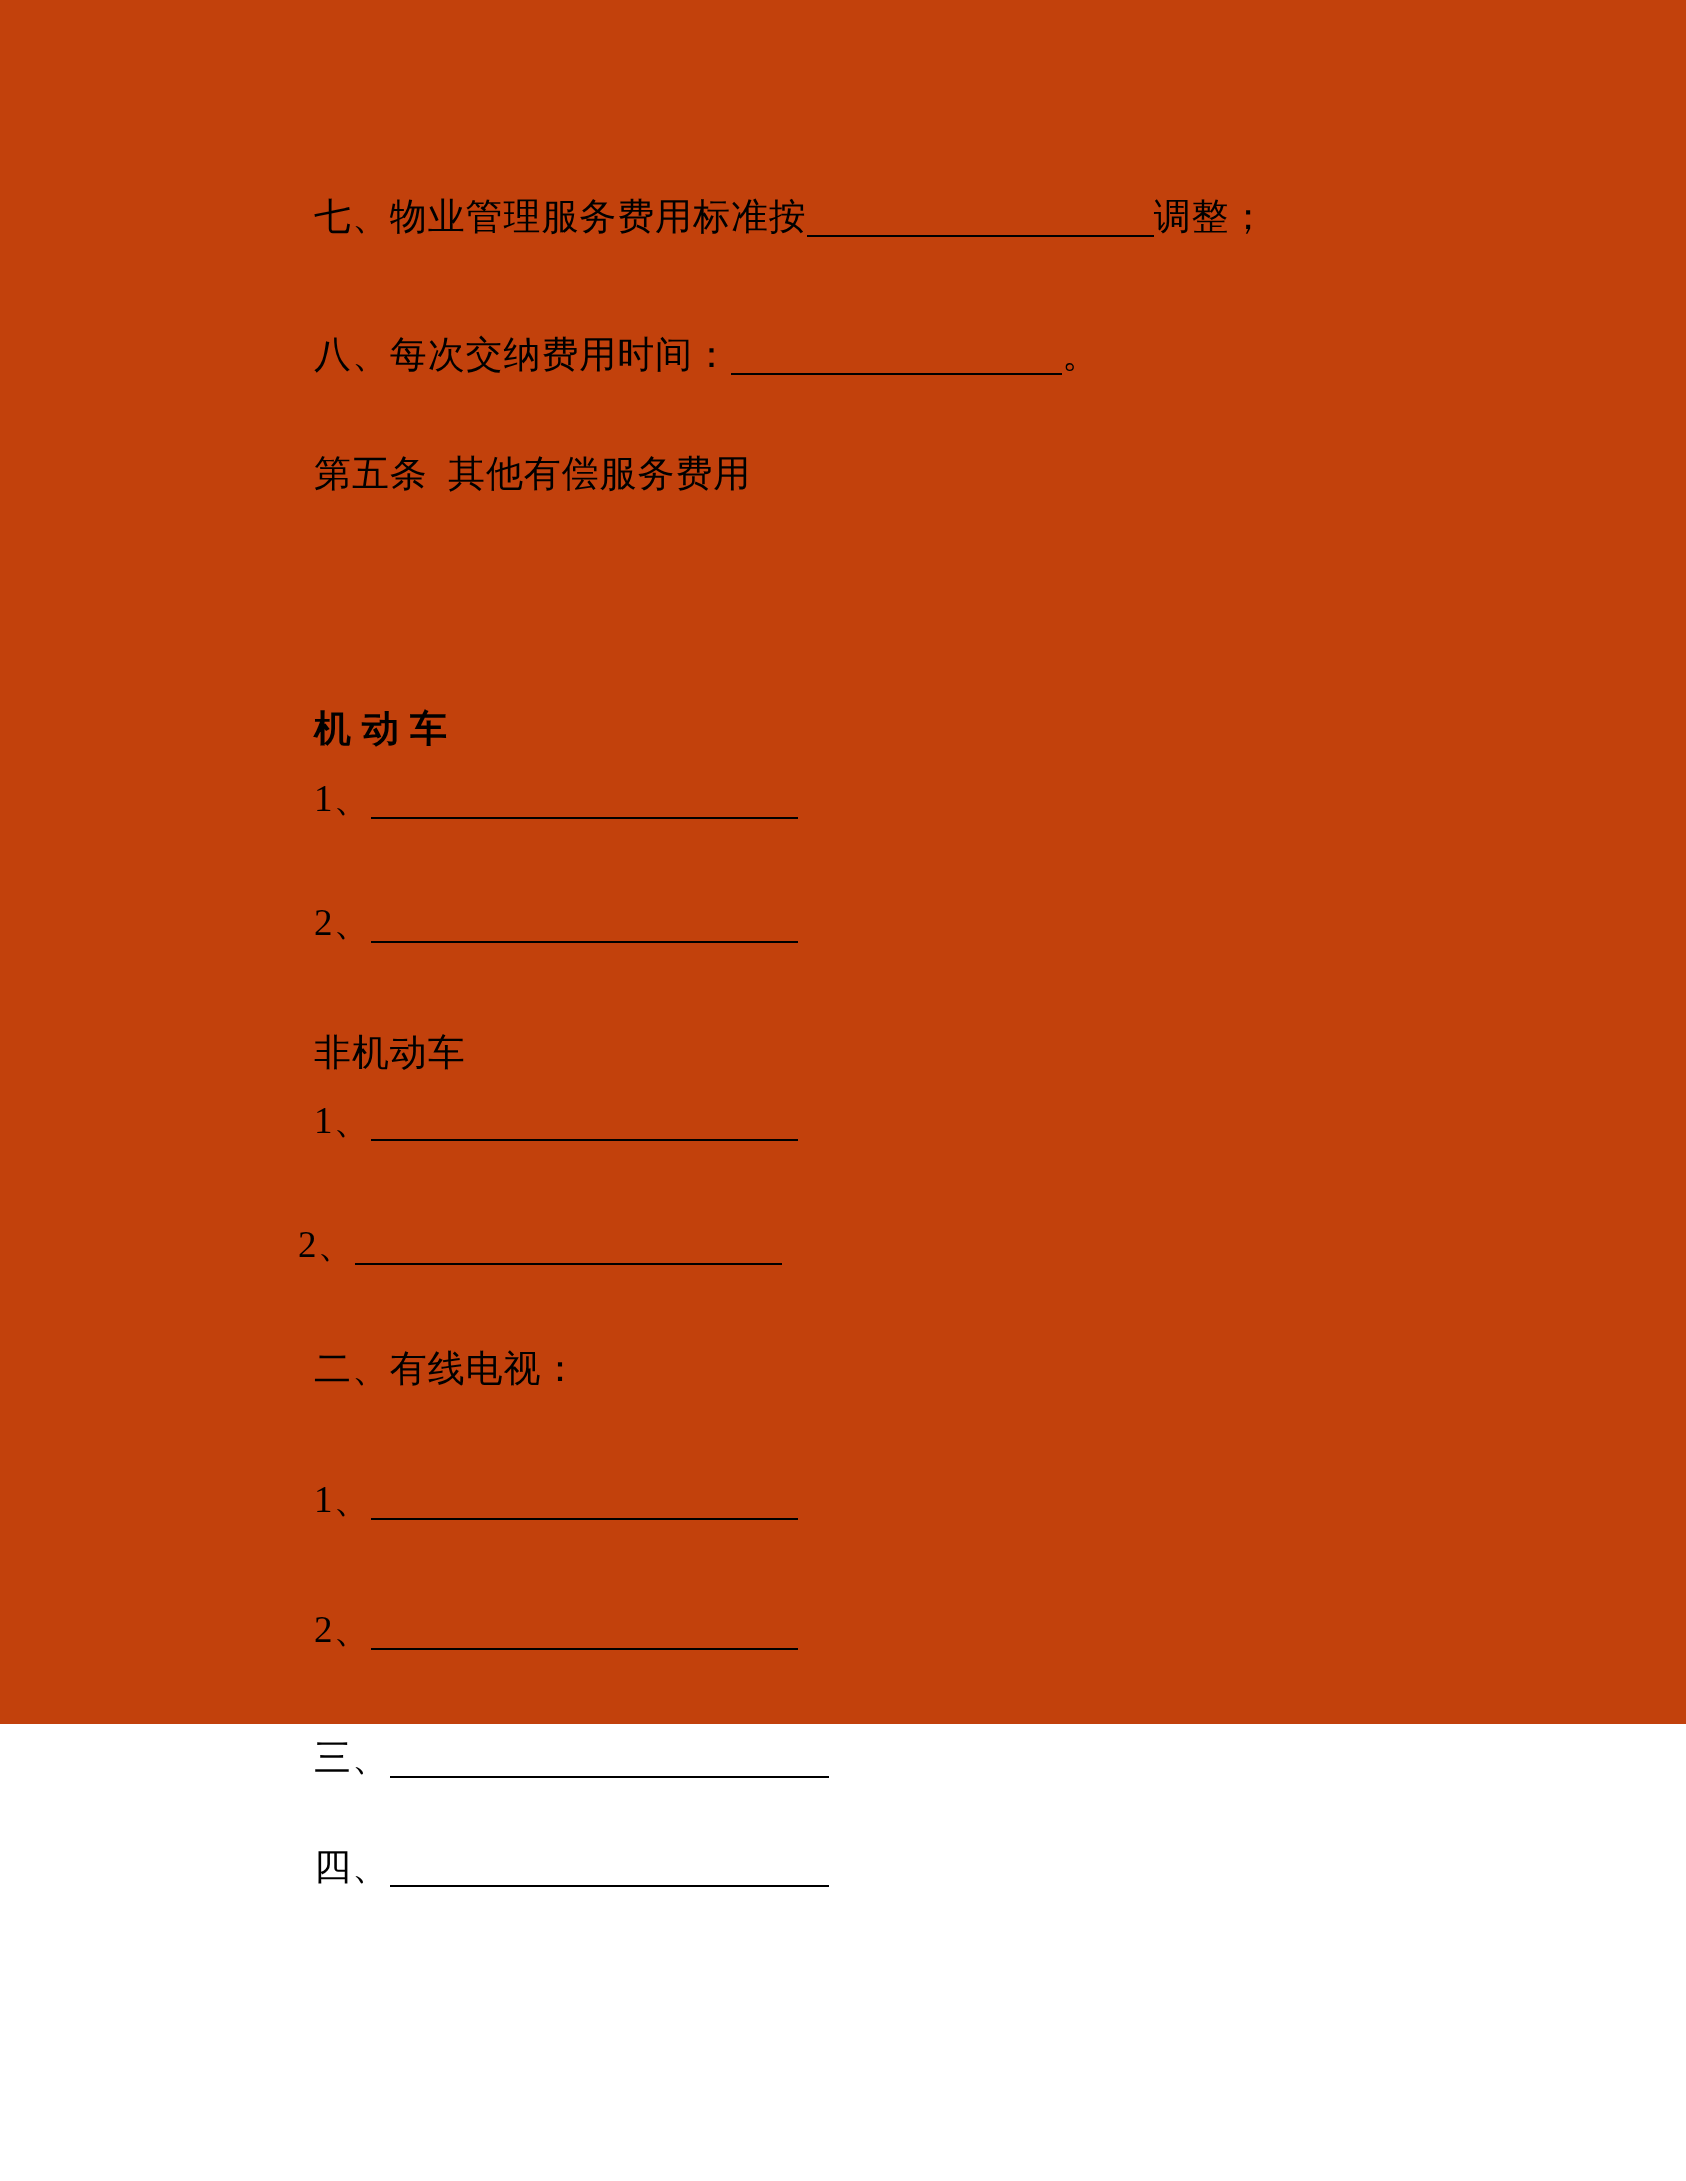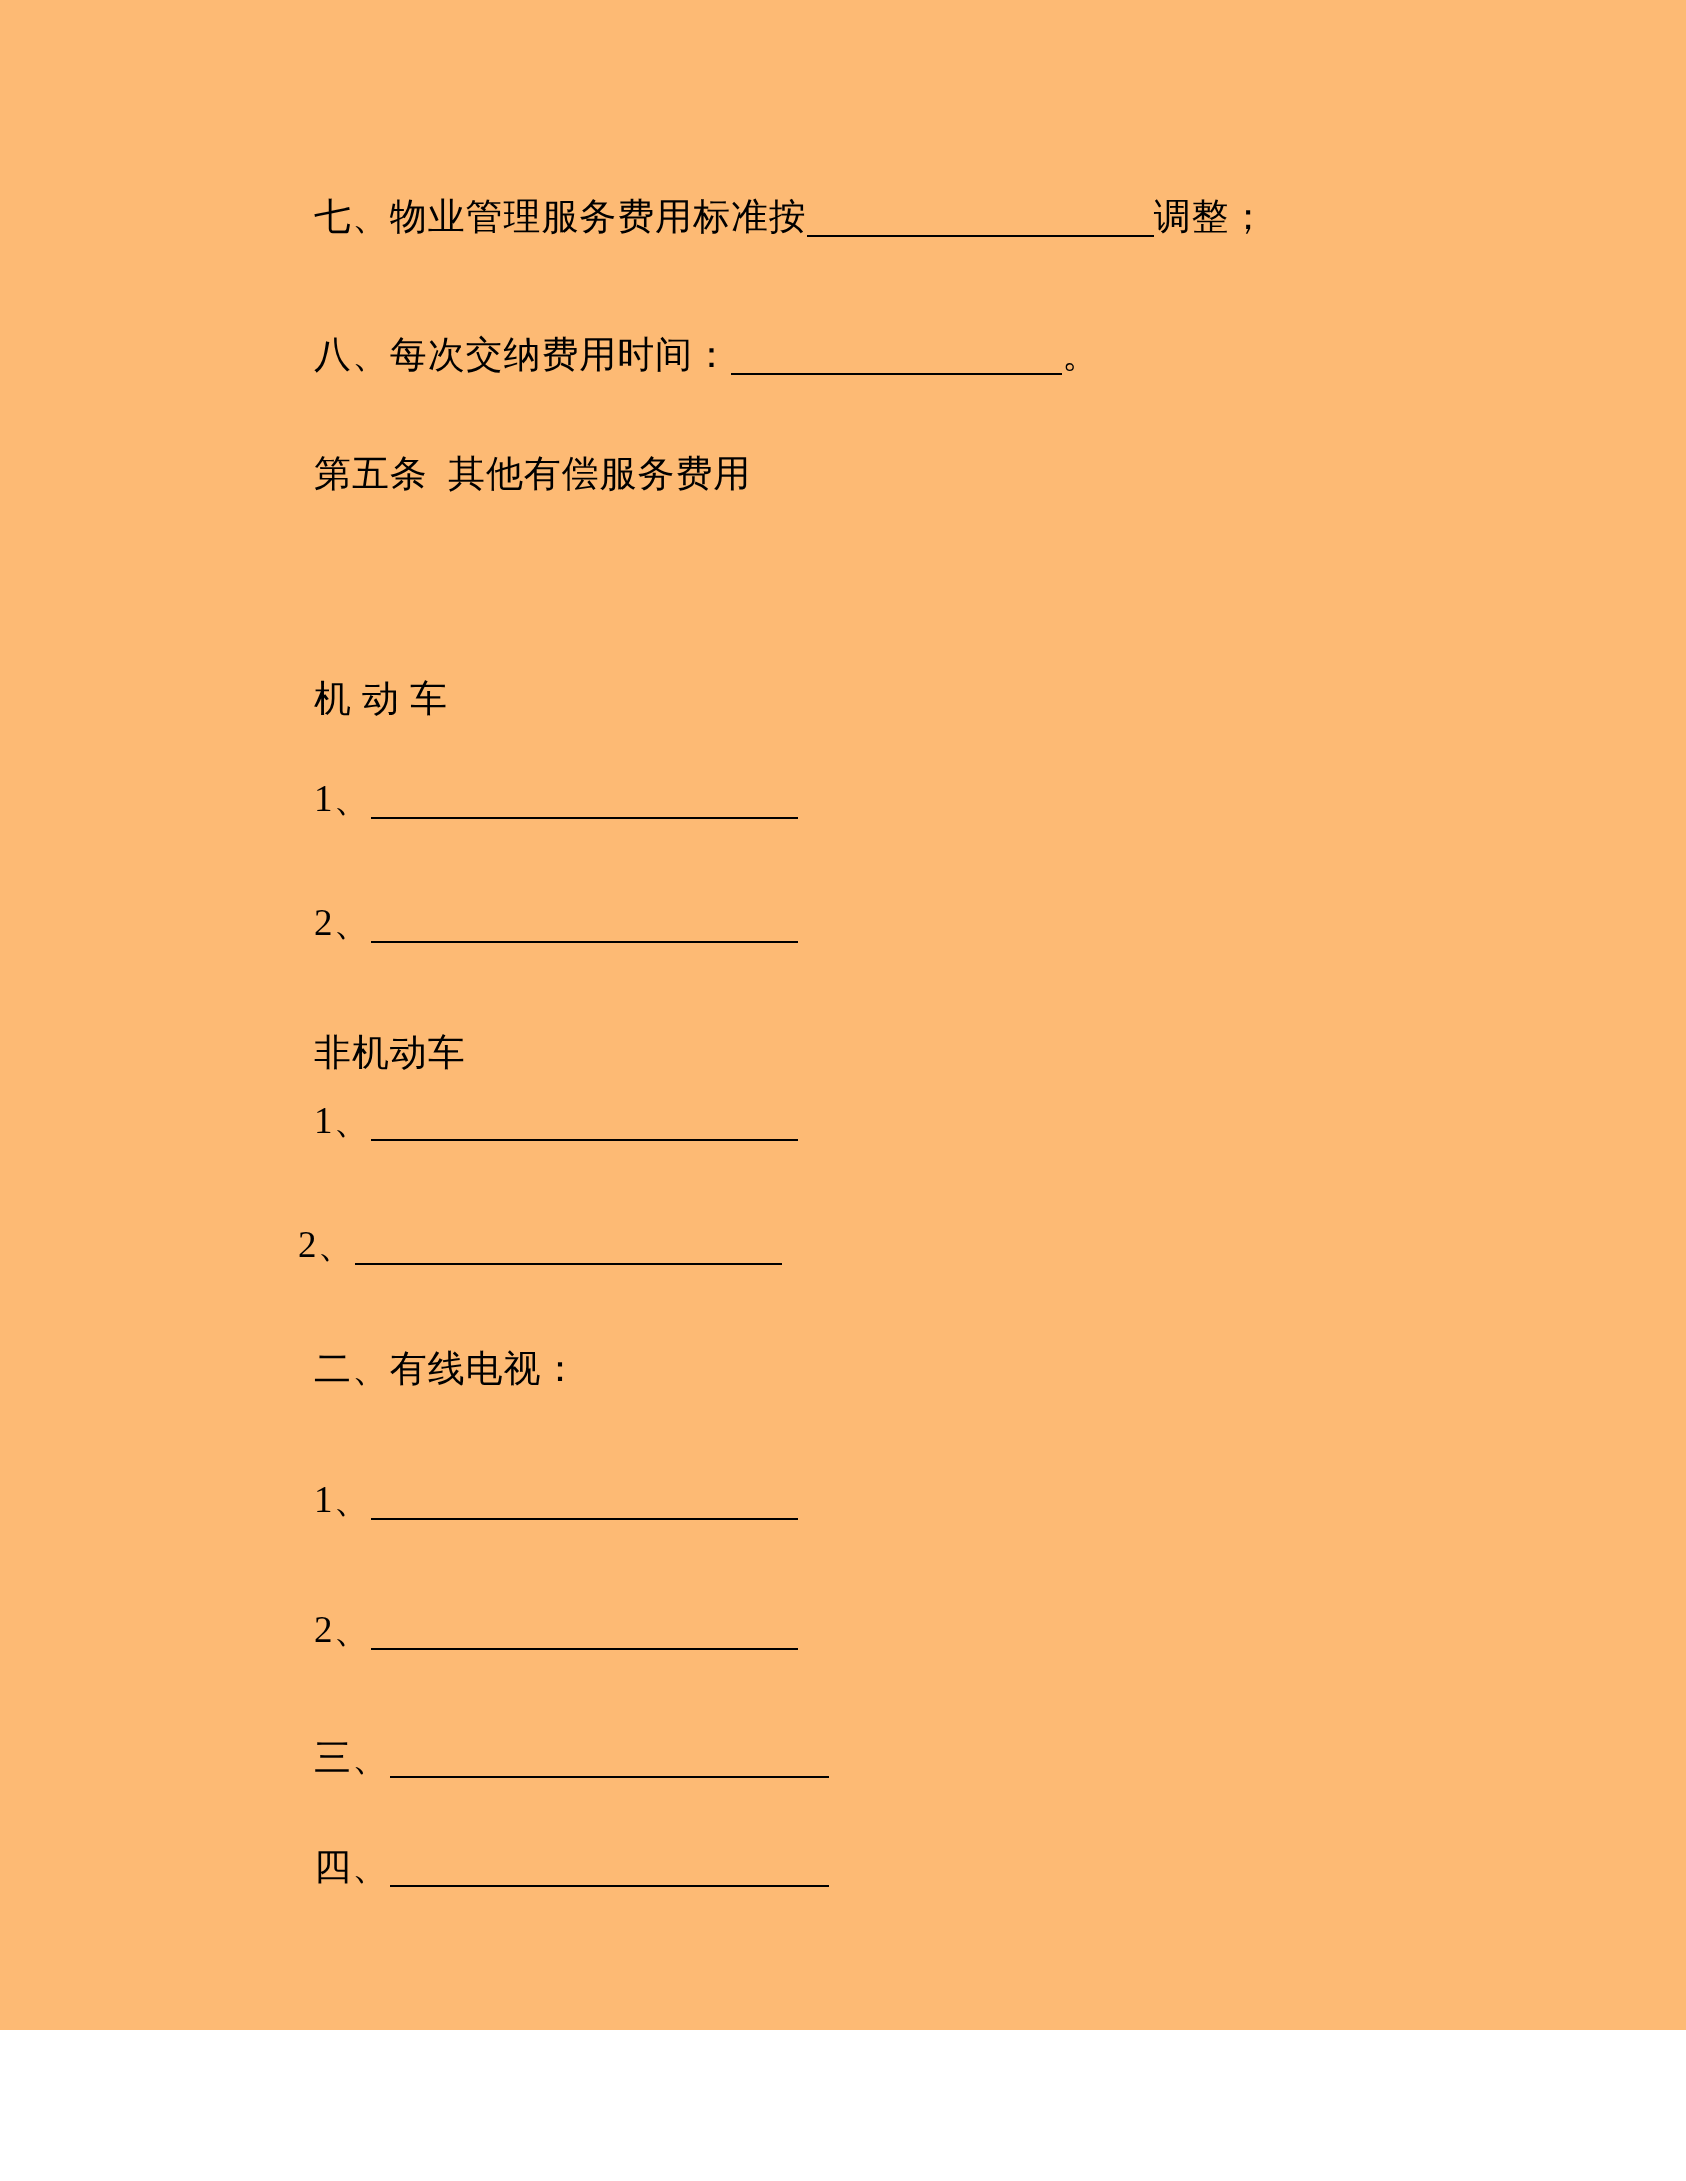--- a/index.html
+++ b/index.html
@@ -13,22 +13,22 @@
     position: relative;
     overflow: hidden;
     font-family: "Liberation Serif", "DejaVu Serif", serif;
     color: #000000;
   }
   .page {
     position: absolute;
     left: 0;
     top: 0;
     width: 1686px;
-    height: 2030px;
-    background: #fdba74;
+    height: 1724px;
+    background: #c2410c;
   }
   .line {
     position: absolute;
     font-size: 37px;
     line-height: 44px;
     white-space: pre;
     letter-spacing: 0.9px;
   }
   .blank {
     display: inline-block;
@@ -38,21 +38,21 @@
     vertical-align: baseline;
   }
 </style>
 </head>
 <body>
 
 <div class="page">
     <div class="line" style="left: 314px; top: 195px;"><span>七、物业管理服务费用标准按</span><span class="blank" style="width: 347px;"></span><span>调整；</span></div>
     <div class="line" style="left: 314px; top: 452px;"><span>第五条  其他有偿服务费用</span></div>
     <div class="line" style="left: 314px; top: 333px;"><span>八、每次交纳费用时间：</span><span class="blank" style="width: 331px;"></span><span>。</span></div>
-    <div class="line" style="left: 314px; top: 677px;"><span>机 动 车</span></div>
+    <div class="line" style="left: 314px; top: 707px; font-weight: bold;"><span>机 动 车</span></div>
     <div class="line" style="left: 314px; top: 777px;"><span>1、</span><span class="blank" style="width: 427px;"></span></div>
     <div class="line" style="left: 314px; top: 901px;"><span>2、</span><span class="blank" style="width: 427px;"></span></div>
     <div class="line" style="left: 314px; top: 1031px;"><span>非机动车</span></div>
     <div class="line" style="left: 314px; top: 1099px;"><span>1、</span><span class="blank" style="width: 427px;"></span></div>
     <div class="line" style="left: 298px; top: 1223px;"><span>2、</span><span class="blank" style="width: 427px;"></span></div>
     <div class="line" style="left: 314px; top: 1347px;"><span>二、有线电视：</span></div>
     <div class="line" style="left: 314px; top: 1478px;"><span>1、</span><span class="blank" style="width: 427px;"></span></div>
     <div class="line" style="left: 314px; top: 1608px;"><span>2、</span><span class="blank" style="width: 427px;"></span></div>
     <div class="line" style="left: 314px; top: 1736px;"><span>三、</span><span class="blank" style="width: 439px;"></span></div>
     <div class="line" style="left: 314px; top: 1845px;"><span>四、</span><span class="blank" style="width: 439px;"></span></div>

